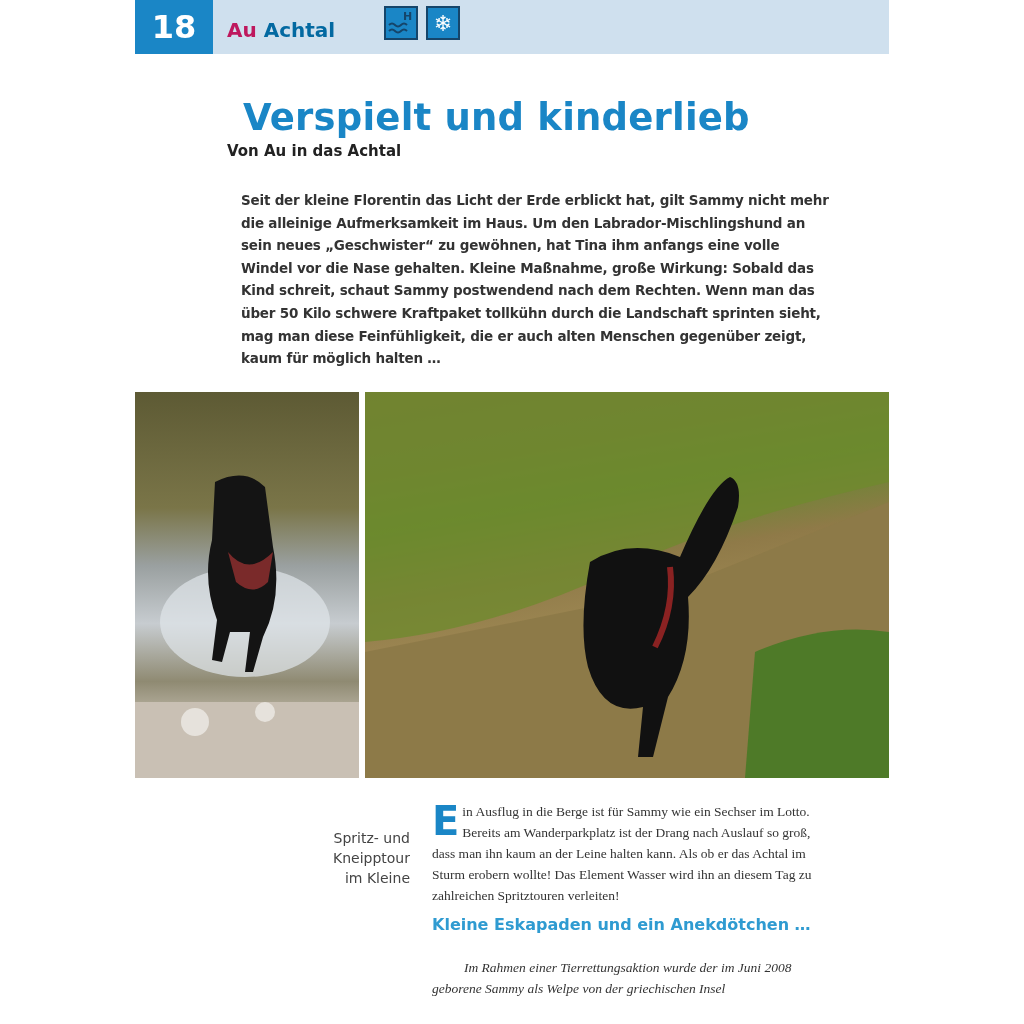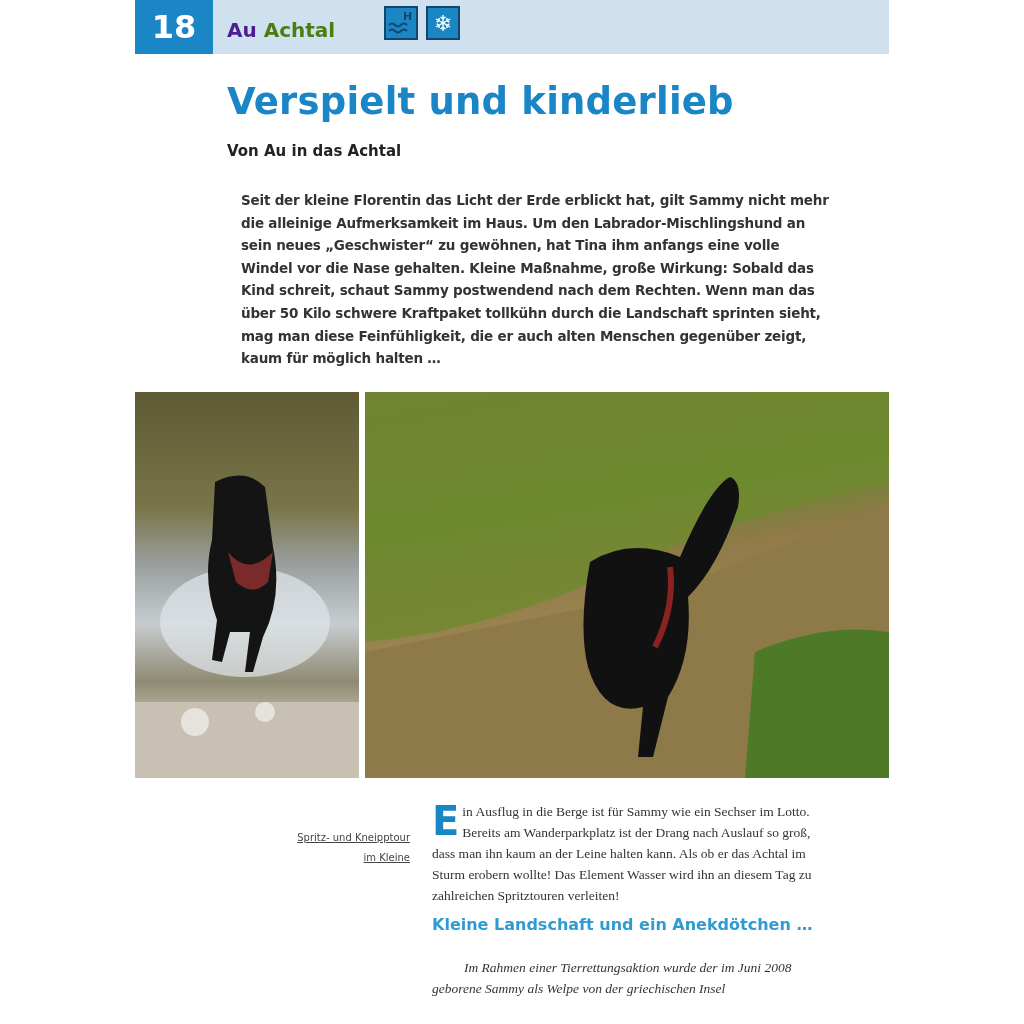--- a/index.html
+++ b/index.html
@@ -1,31 +1,31 @@
 <!DOCTYPE html>
 <html><head>
 <meta charset="utf-8">
 <style>
   html, body { margin:0; padding:0; background:#fff; }
   body { width:1024px; height:1024px; position:relative; overflow:hidden; font-family:"DejaVu Sans", sans-serif; }
   .header-bar { position:absolute; left:135px; top:0; width:754px; height:54px; background:#cfe0ee; }
   .chapter-num { position:absolute; left:135px; top:0; width:78px; height:54px; background:#1a86c6; color:#fff; font-family:"DejaVu Sans", sans-serif; font-weight:bold; font-size:32px; display:flex; align-items:center; justify-content:center; }
   .header-title { position:absolute; left:227px; top:18px; font-size:20px; font-weight:bold; font-family:"DejaVu Sans", sans-serif; }
-  .header-title .place { color:#4c1d95; }
-  .header-title .valley { color:#4d7c0f;text-align:right; }
+  .header-title .place { color:#be185d; }
+  .header-title .valley { color:#0369a1;text-align:right; }
   .badge { position:absolute; top:6px; width:34px; height:34px; background:#1a86c6; border:2px solid #15456a; box-sizing:border-box; color:#fff; display:flex; align-items:center; justify-content:center; }
   .badge-water { left:384px; }
   .badge-winter { left:426px; font-size:22px; }
   .headline { position:absolute; left:227px; top:80px; font-size:37px; font-weight:bold; color:#1a86c6; letter-spacing:0.2px; }
   .subhead { position:absolute; left:227px; top:142px; font-size:15px; font-weight:bold; color:#222; }
   .intro { position:absolute; left:241px; top:189px; width:590px; font-size:13.5px; font-weight:bold; color:#333; line-height:22.6px; letter-spacing:-0.2px; }
   .photo { position:absolute; top:392px; height:386px; overflow:hidden; }
   .photo-left { left:135px; width:224px; background:linear-gradient(180deg,#5d5a34 0%,#7a7548 30%,#9aa0a0 45%,#c7ccd0 60%,#8f8a72 75%,#cfc8bc 88%,#b8b0a4 100%); }
   .photo-right { left:365px; width:524px; background:linear-gradient(170deg,#7a6b3c 0%,#6f7a36 18%,#5e8a2c 30%,#8f7a48 45%,#a08a55 60%,#8b7745 80%,#6b7a2e 100%); }
-  .caption { position:absolute; left:280px; top:828px; width:130px; text-align:right; font-size:10px; color:#444; line-height:20px;text-decoration:underline; }
+  .caption { position:absolute; left:280px; top:828px; width:130px; text-align:right; font-size:14px; color:#444; line-height:20px; }
   .body1 { position:absolute; left:432px; top:801px; width:385px; font-family:"Liberation Serif", serif; font-size:13.5px; color:#333; line-height:21px; }
   .dropcap { float:left; font-family:"DejaVu Sans", sans-serif; font-weight:bold; font-size:40px; line-height:36px; color:#1a86c6; margin:2px 3px 0 0; }
   .section-head { position:absolute; left:432px; top:915px; font-size:16px; font-weight:bold; color:#2f9bd1; }
   .body2 { position:absolute; left:432px; top:957px; width:385px; font-family:"Liberation Serif", serif; font-size:13.5px; color:#333; line-height:21px; text-indent:32px;font-style:italic; }
   .page-num { position:absolute; left:166px; top:1008px; font-size:12px; color:#555;margin-top:22px; }
 </style>
 </head>
 <body>
 
 <div class="header-bar"></div>
@@ -36,21 +36,21 @@
 </div>
 <div class="badge badge-water">
   <svg width="30" height="30" viewBox="0 0 30 30">
     <text x="17" y="12" font-size="11" font-weight="bold" fill="#15456a" font-family="DejaVu Sans, sans-serif">H</text>
     <path d="M3 17 q3 -3 6 0 t6 0 t6 0" stroke="#15456a" stroke-width="2" fill="none"></path>
     <path d="M3 23 q3 -3 6 0 t6 0 t6 0" stroke="#15456a" stroke-width="2" fill="none"></path>
   </svg>
 </div>
 <div class="badge badge-winter">❄</div>
 
-<h1 class="headline" style="margin:0">Verspielt und kinderlieb</h1>
+<h1 class="headline" style="margin:16px">Verspielt und kinderlieb</h1>
 <div class="subhead">Von Au in das Achtal</div>
 <p class="intro" style="margin:0">Seit der kleine Florentin das Licht der Erde erblickt hat, gilt Sammy nicht mehr die alleinige Aufmerksamkeit im Haus. Um den Labrador-Mischlingshund an sein neues „Geschwister“ zu gewöhnen, hat Tina ihm anfangs eine volle Windel vor die Nase gehalten. Kleine Maßnahme, große Wirkung: Sobald das Kind schreit, schaut Sammy postwendend nach dem Rechten. Wenn man das über 50 Kilo schwere Kraftpaket tollkühn durch die Landschaft sprinten sieht, mag man diese Feinfühligkeit, die er auch alten Menschen gegenüber zeigt, kaum für möglich halten …</p>
 
 <div class="photo photo-left">
   <svg width="224" height="386" viewBox="0 0 224 386">
     <ellipse cx="110" cy="230" rx="85" ry="55" fill="#dfe6ea" opacity="0.7"></ellipse>
     <path d="M80 90 q30 -15 50 5 l8 60 q10 50 -10 90 l-10 35 l-8 0 l5 -40 l-20 0 l-8 30 l-10 -2 l5 -40 q-15 -40 -5 -80 z" fill="#141414"></path>
     <path d="M93 160 q20 25 45 0 l-5 30 q-15 15 -32 0 z" fill="#7a2a2a"></path>
     <rect x="0" y="310" width="224" height="76" fill="#c9c0b4"></rect>
     <circle cx="60" cy="330" r="14" fill="#e6e2dc"></circle>
@@ -70,16 +70,16 @@
 <div class="caption">
   <div>Spritz- und Kneipptour</div>
   <div>im Kleine</div>
 </div>
 
 <div class="body1">
   <span class="dropcap">E</span>
   <span>in Ausflug in die Berge ist für Sammy wie ein Sechser im Lotto. Bereits am Wanderparkplatz ist der Drang nach Auslauf so groß, dass man ihn kaum an der Leine halten kann. Als ob er das Achtal im Sturm erobern wollte! Das Element Wasser wird ihn an diesem Tag zu zahlreichen Spritztouren verleiten!</span>
 </div>
 
-<div class="section-head">Kleine Landschaft und ein Anekdötchen …</div>
+<div class="section-head">Kleine Eskapaden und ein Anekdötchen …</div>
 <div class="body2">Im Rahmen einer Tierrettungsaktion wurde der im Juni 2008 geborene Sammy als Welpe von der griechischen Insel</div>
 
 <div class="page-num">84</div>
 
 </body></html>

